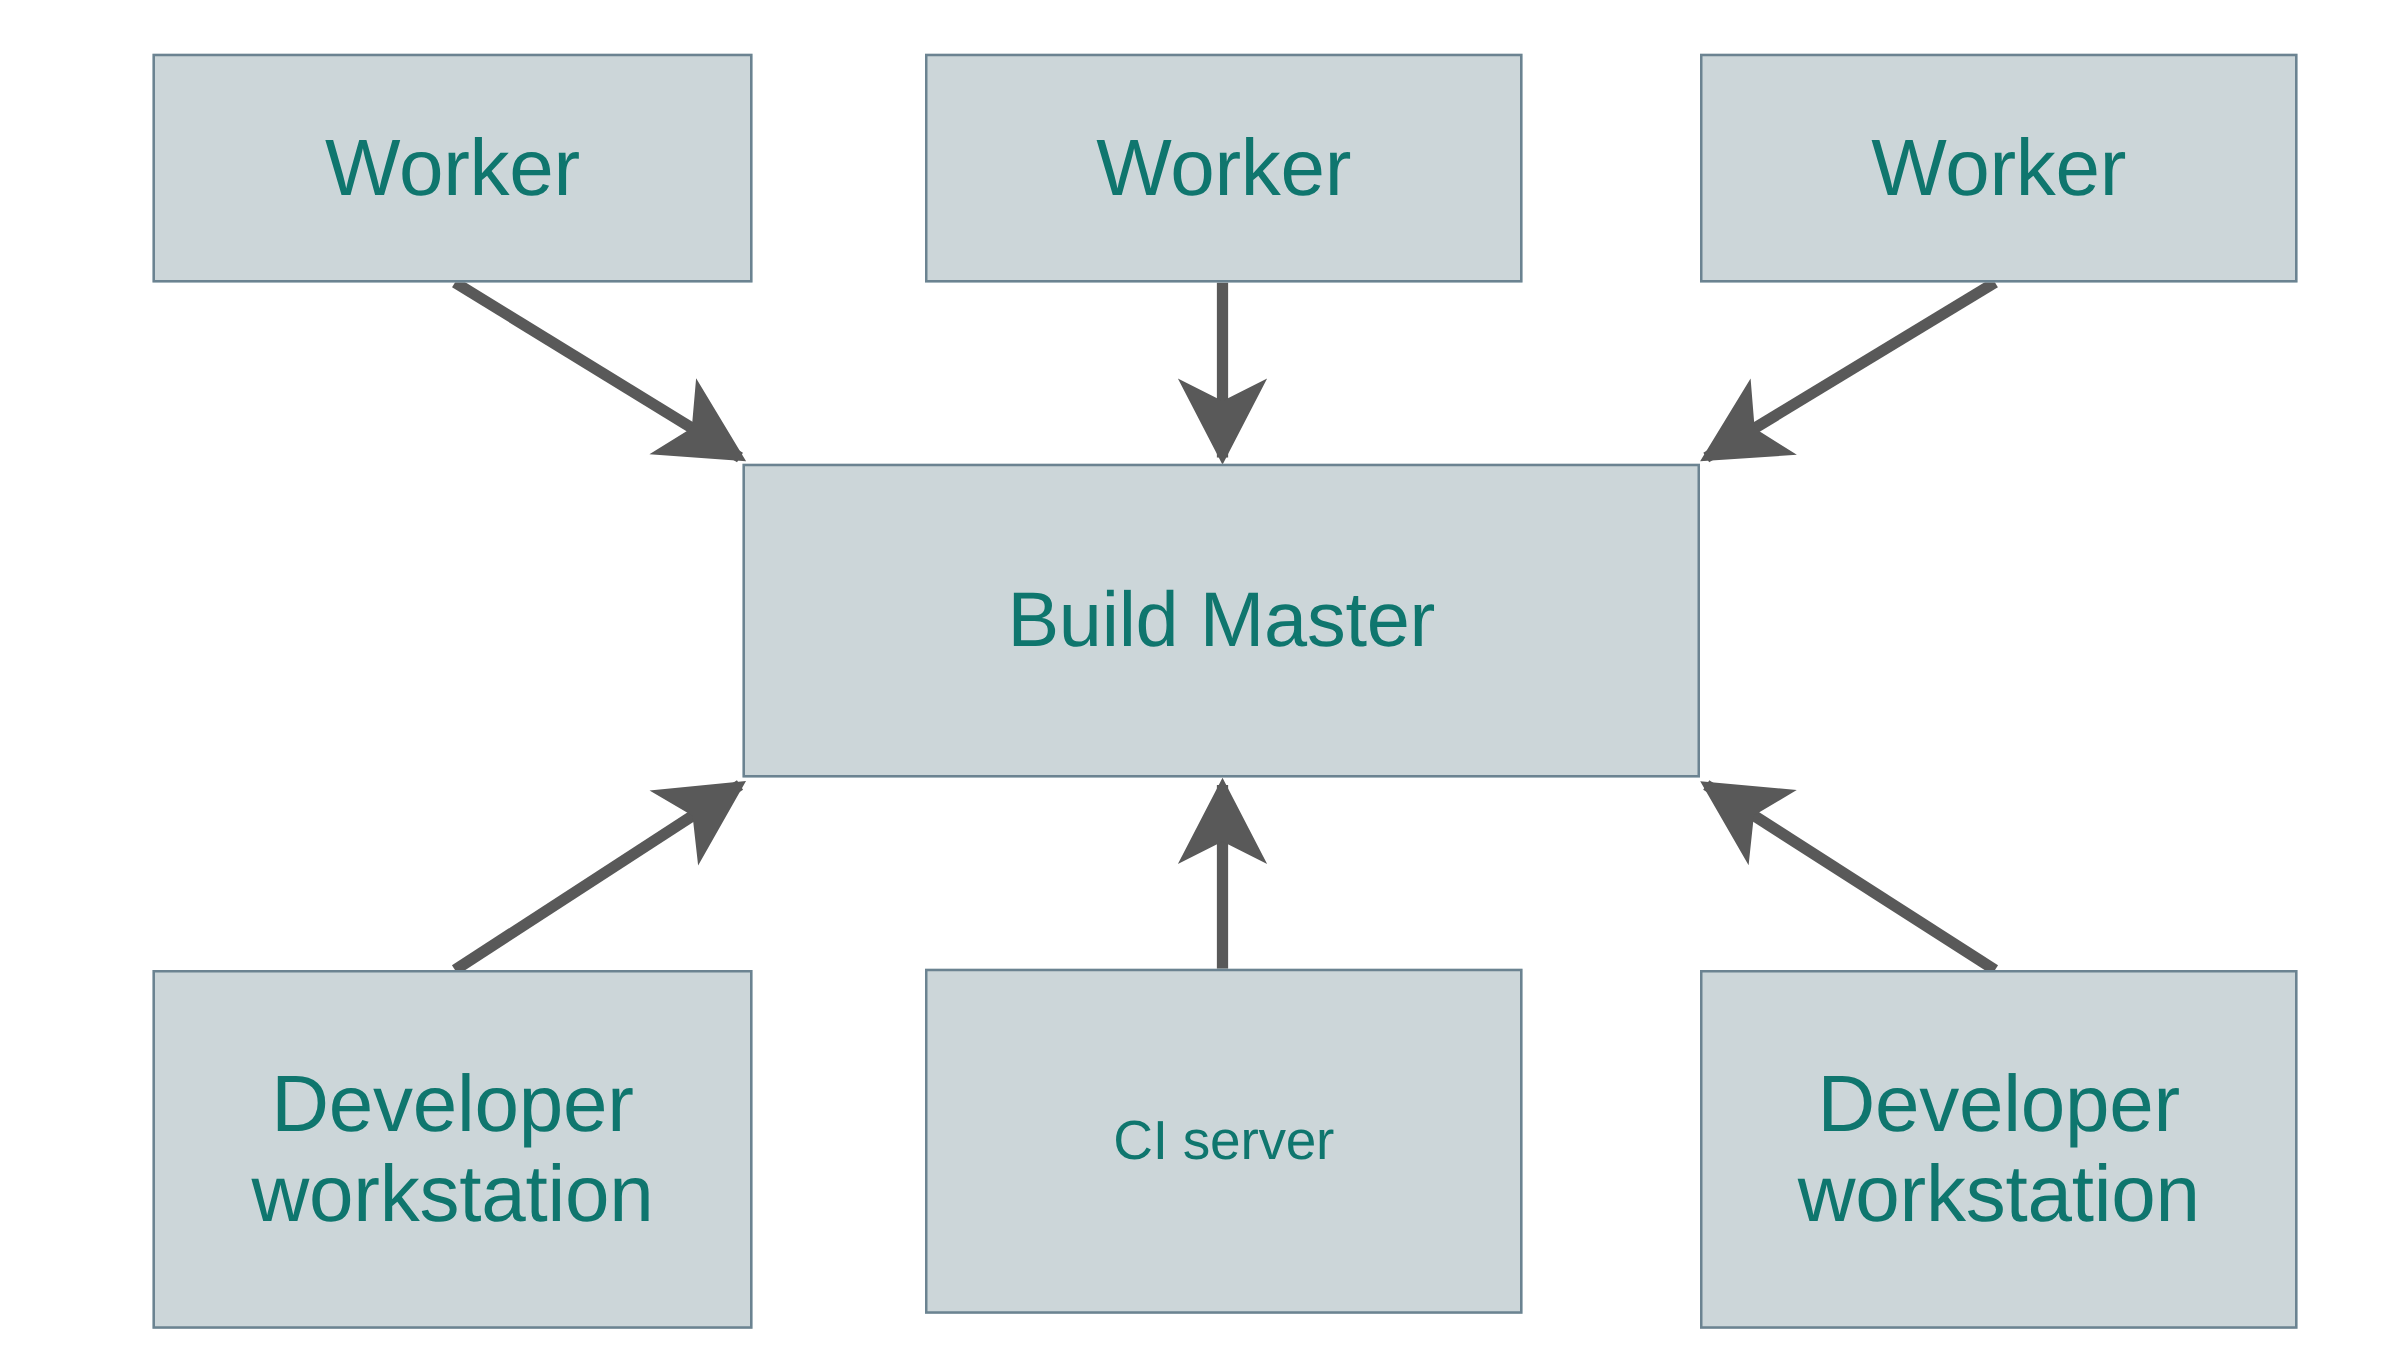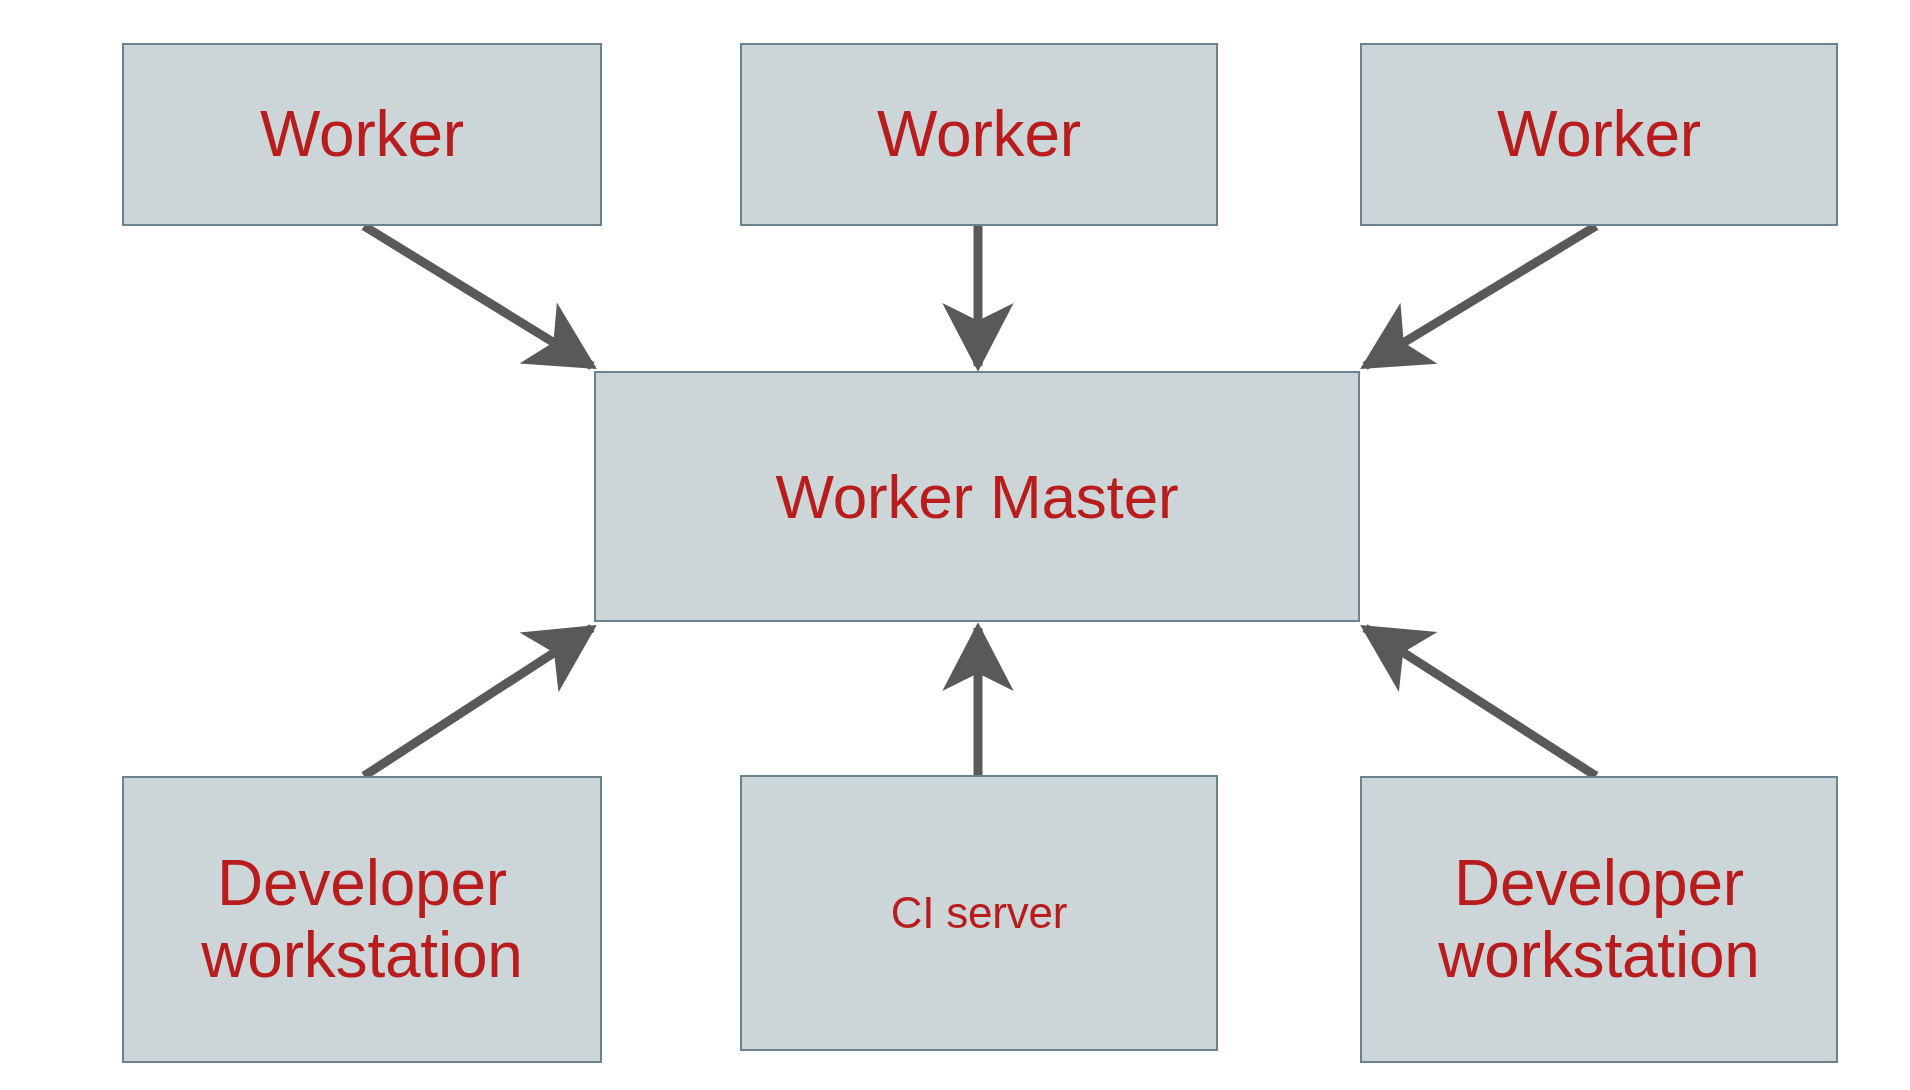--- a/index.html
+++ b/index.html
@@ -26,21 +26,21 @@
   }
   .node {
     position: absolute;
     box-sizing: border-box;
     background: #ccd6d9;
     border: 2px solid #6b8391;
     display: flex;
     align-items: center;
     justify-content: center;
     text-align: center;
-    color: #b91c1c;
+    color: #0f766e;
     line-height: 1.12;
     white-space: pre-line;
     font-weight: 400;
     letter-spacing: -0.2px;
   }
   .node-label {
     display: block;
     padding: 0 8px;
   }
 
@@ -88,21 +88,21 @@
 
   <div class="node n-worker-center">
     <span class="node-label">Worker</span>
   </div>
 
   <div class="node n-worker-right">
     <span class="node-label">Worker</span>
   </div>
 
   <div class="node n-build-master">
-    <span class="node-label">Worker Master</span>
+    <span class="node-label">Build Master</span>
   </div>
 
   <div class="node n-dev-left">
     <span class="node-label">Developer
 workstation</span>
   </div>
 
   <div class="node n-ci-server">
     <span class="node-label">CI server</span>
   </div>

